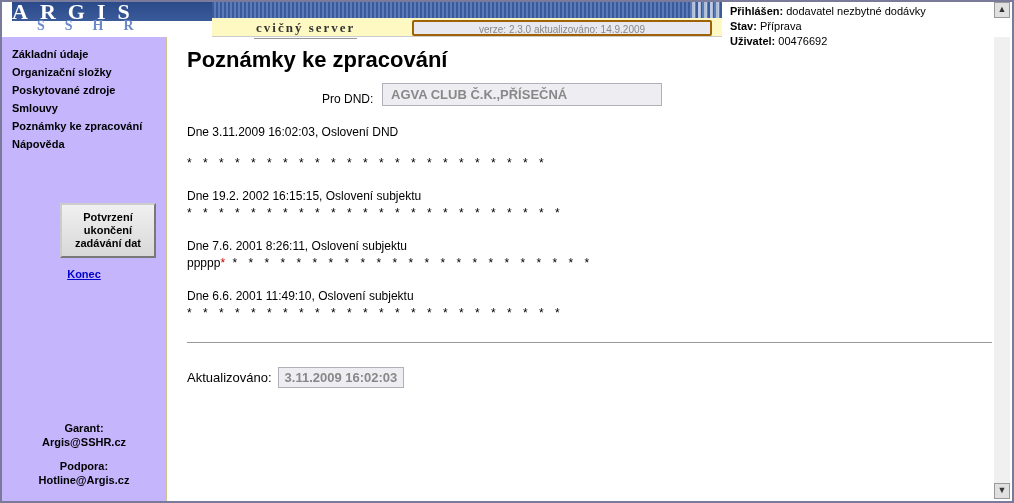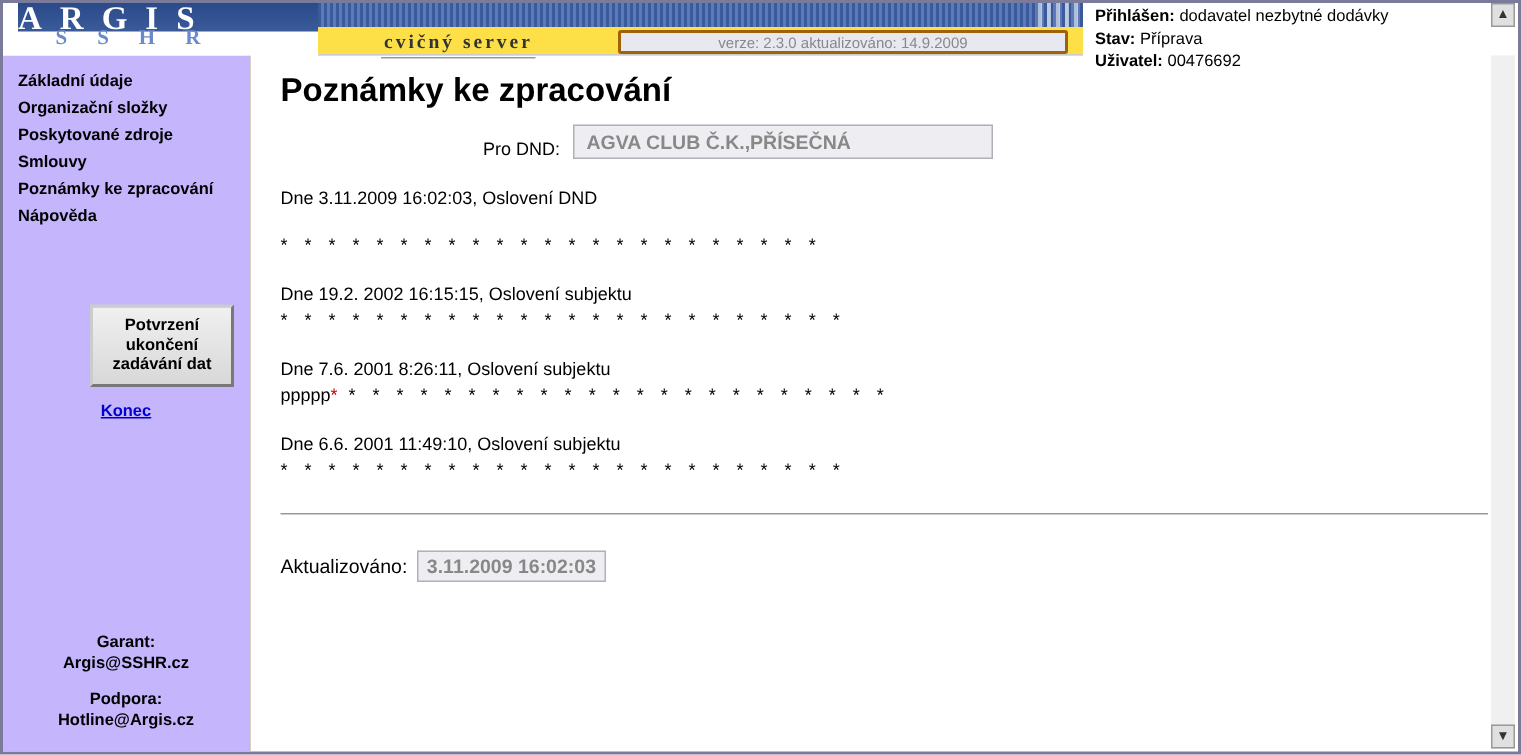--- a/index.html
+++ b/index.html
@@ -40,21 +40,21 @@
       top: 16px;
       left: 25px;
       font-size: 14px;
       font-weight: bold;
       letter-spacing: 20px;
       color: #6a8acc;
       font-family: "Times New Roman", serif;
     }
     .header-mid {
       flex: 0 0 510px;
-      background: #fde047;
+      background: #fef9c3;
       position: relative;
       border-bottom: 1px solid #ccc;
     }
     .header-mid-strip {
       position: absolute;
       top: 0;
       left: 0;
       right: 0;
       height: 16px;
       background: repeating-linear-gradient(90deg, #3a5a9a, #3a5a9a 2px, #5a7aba 2px, #5a7aba 4px);

